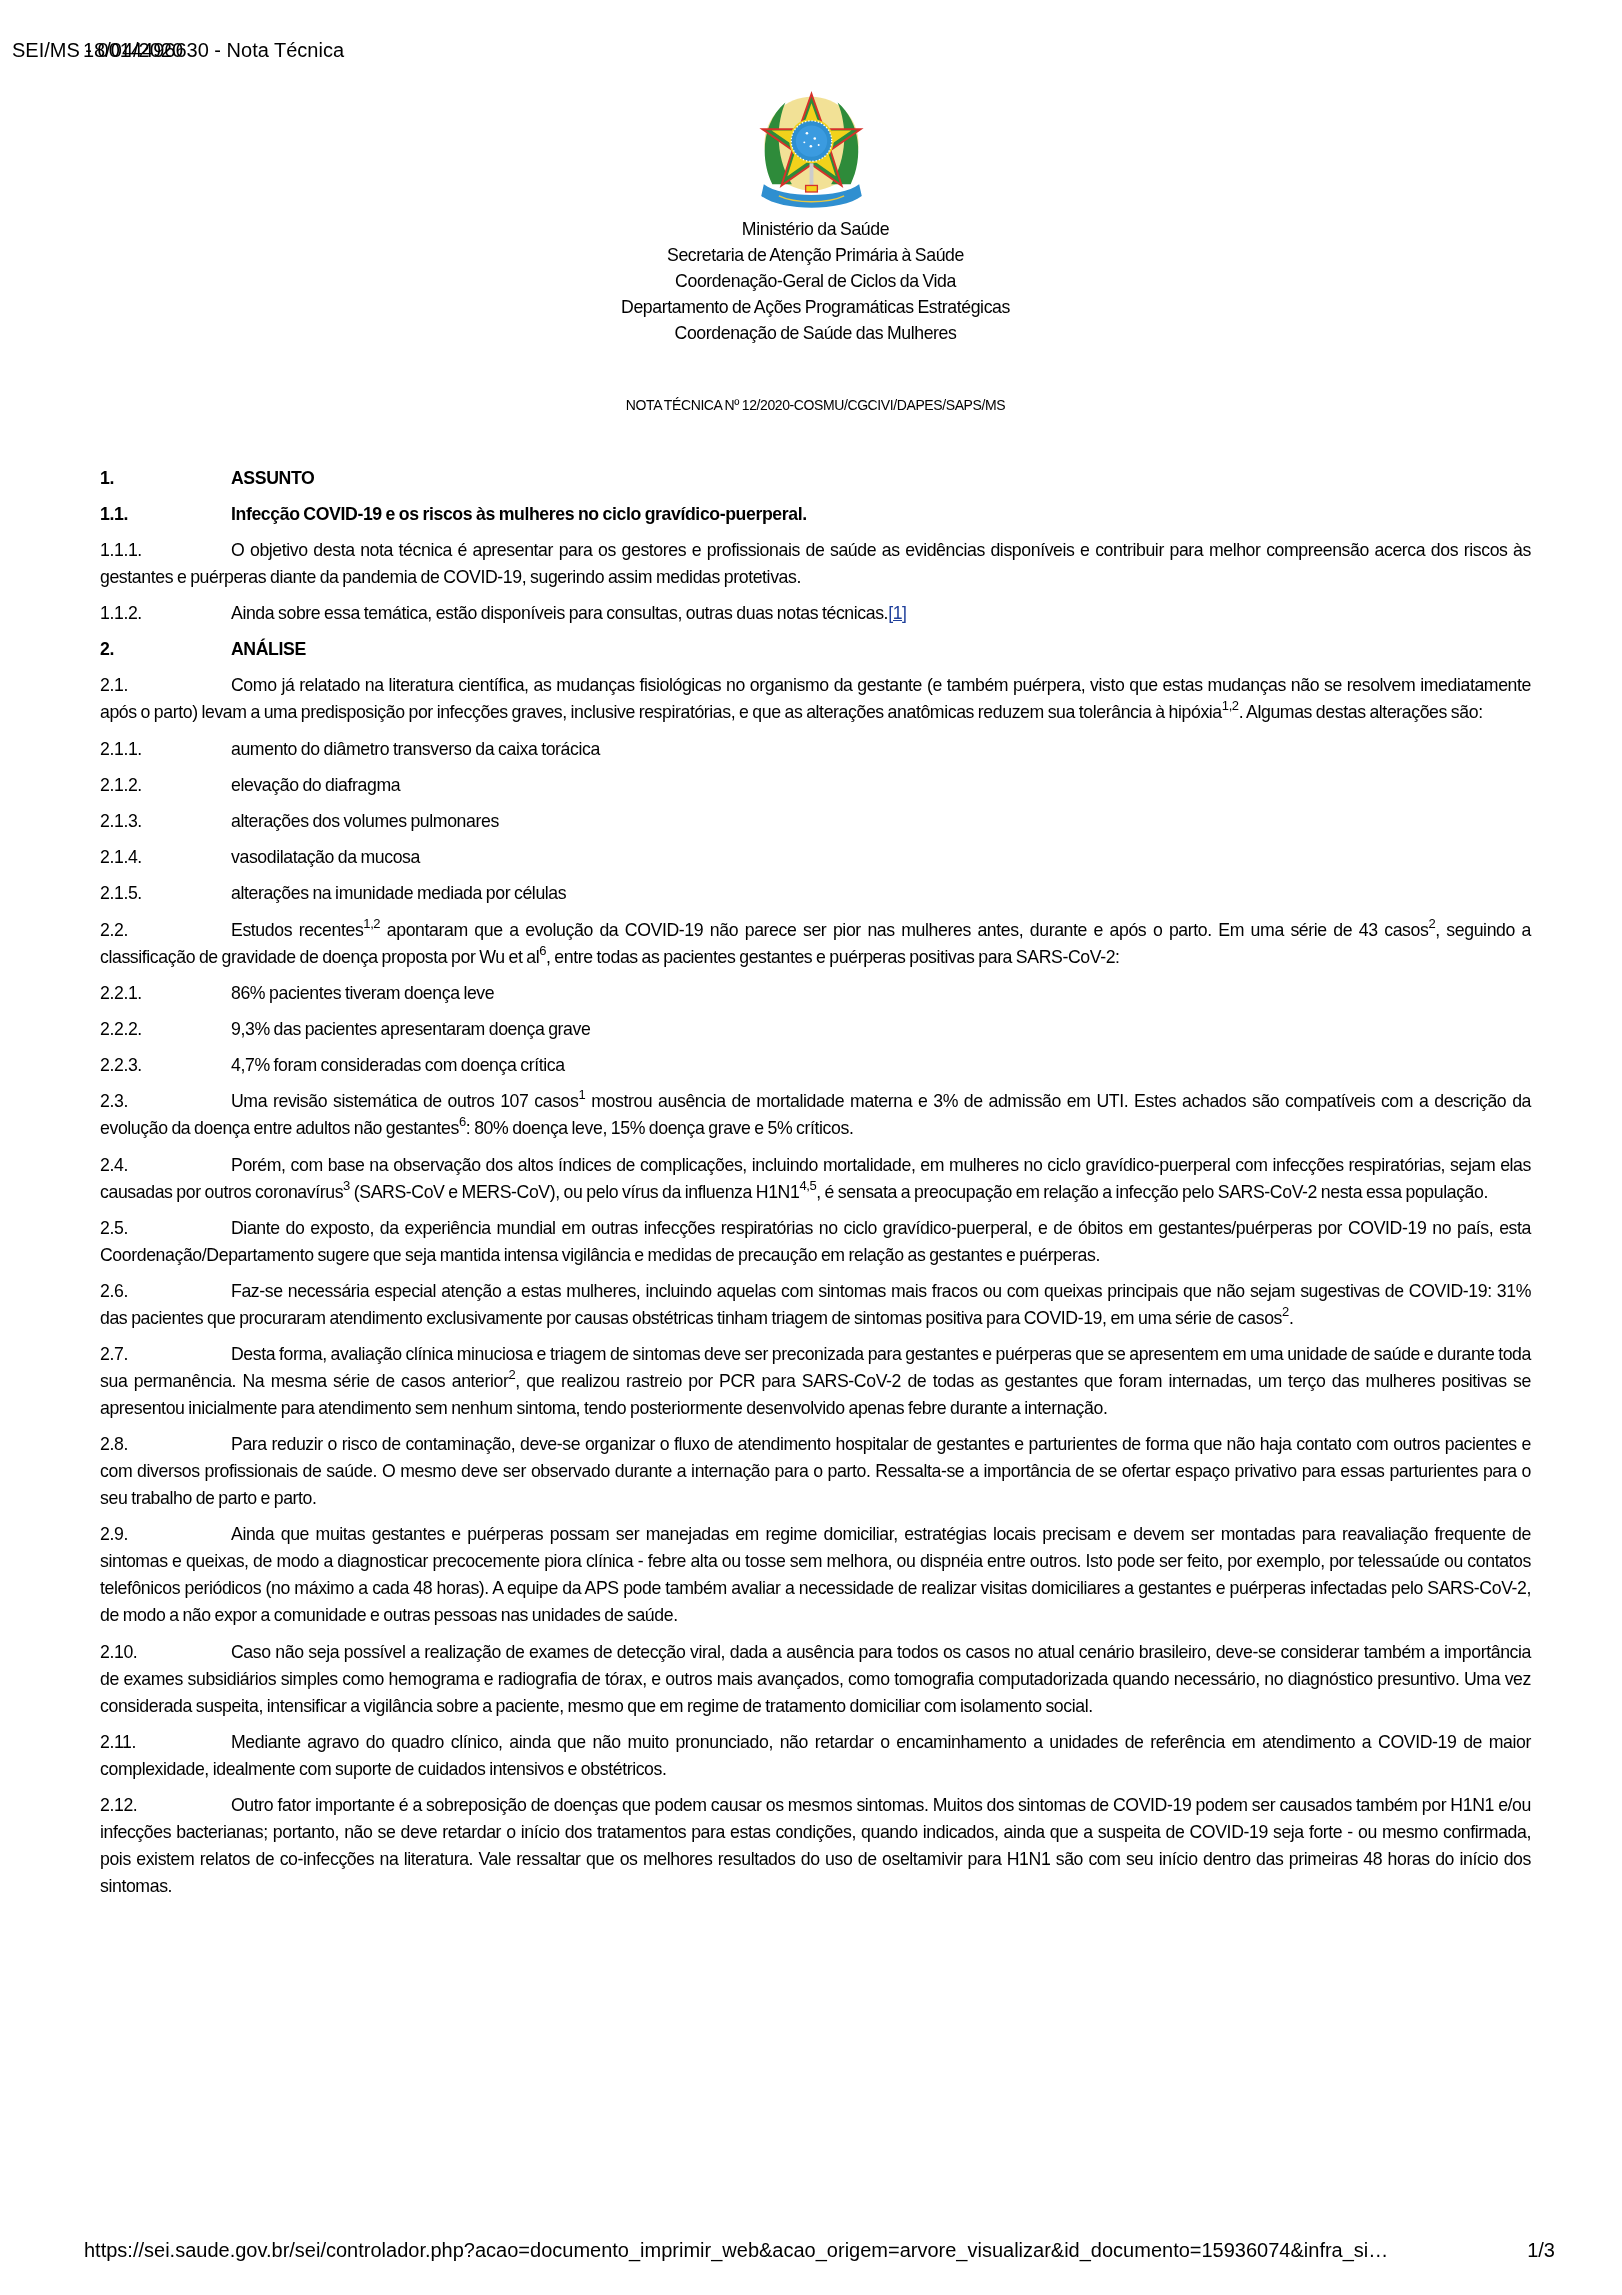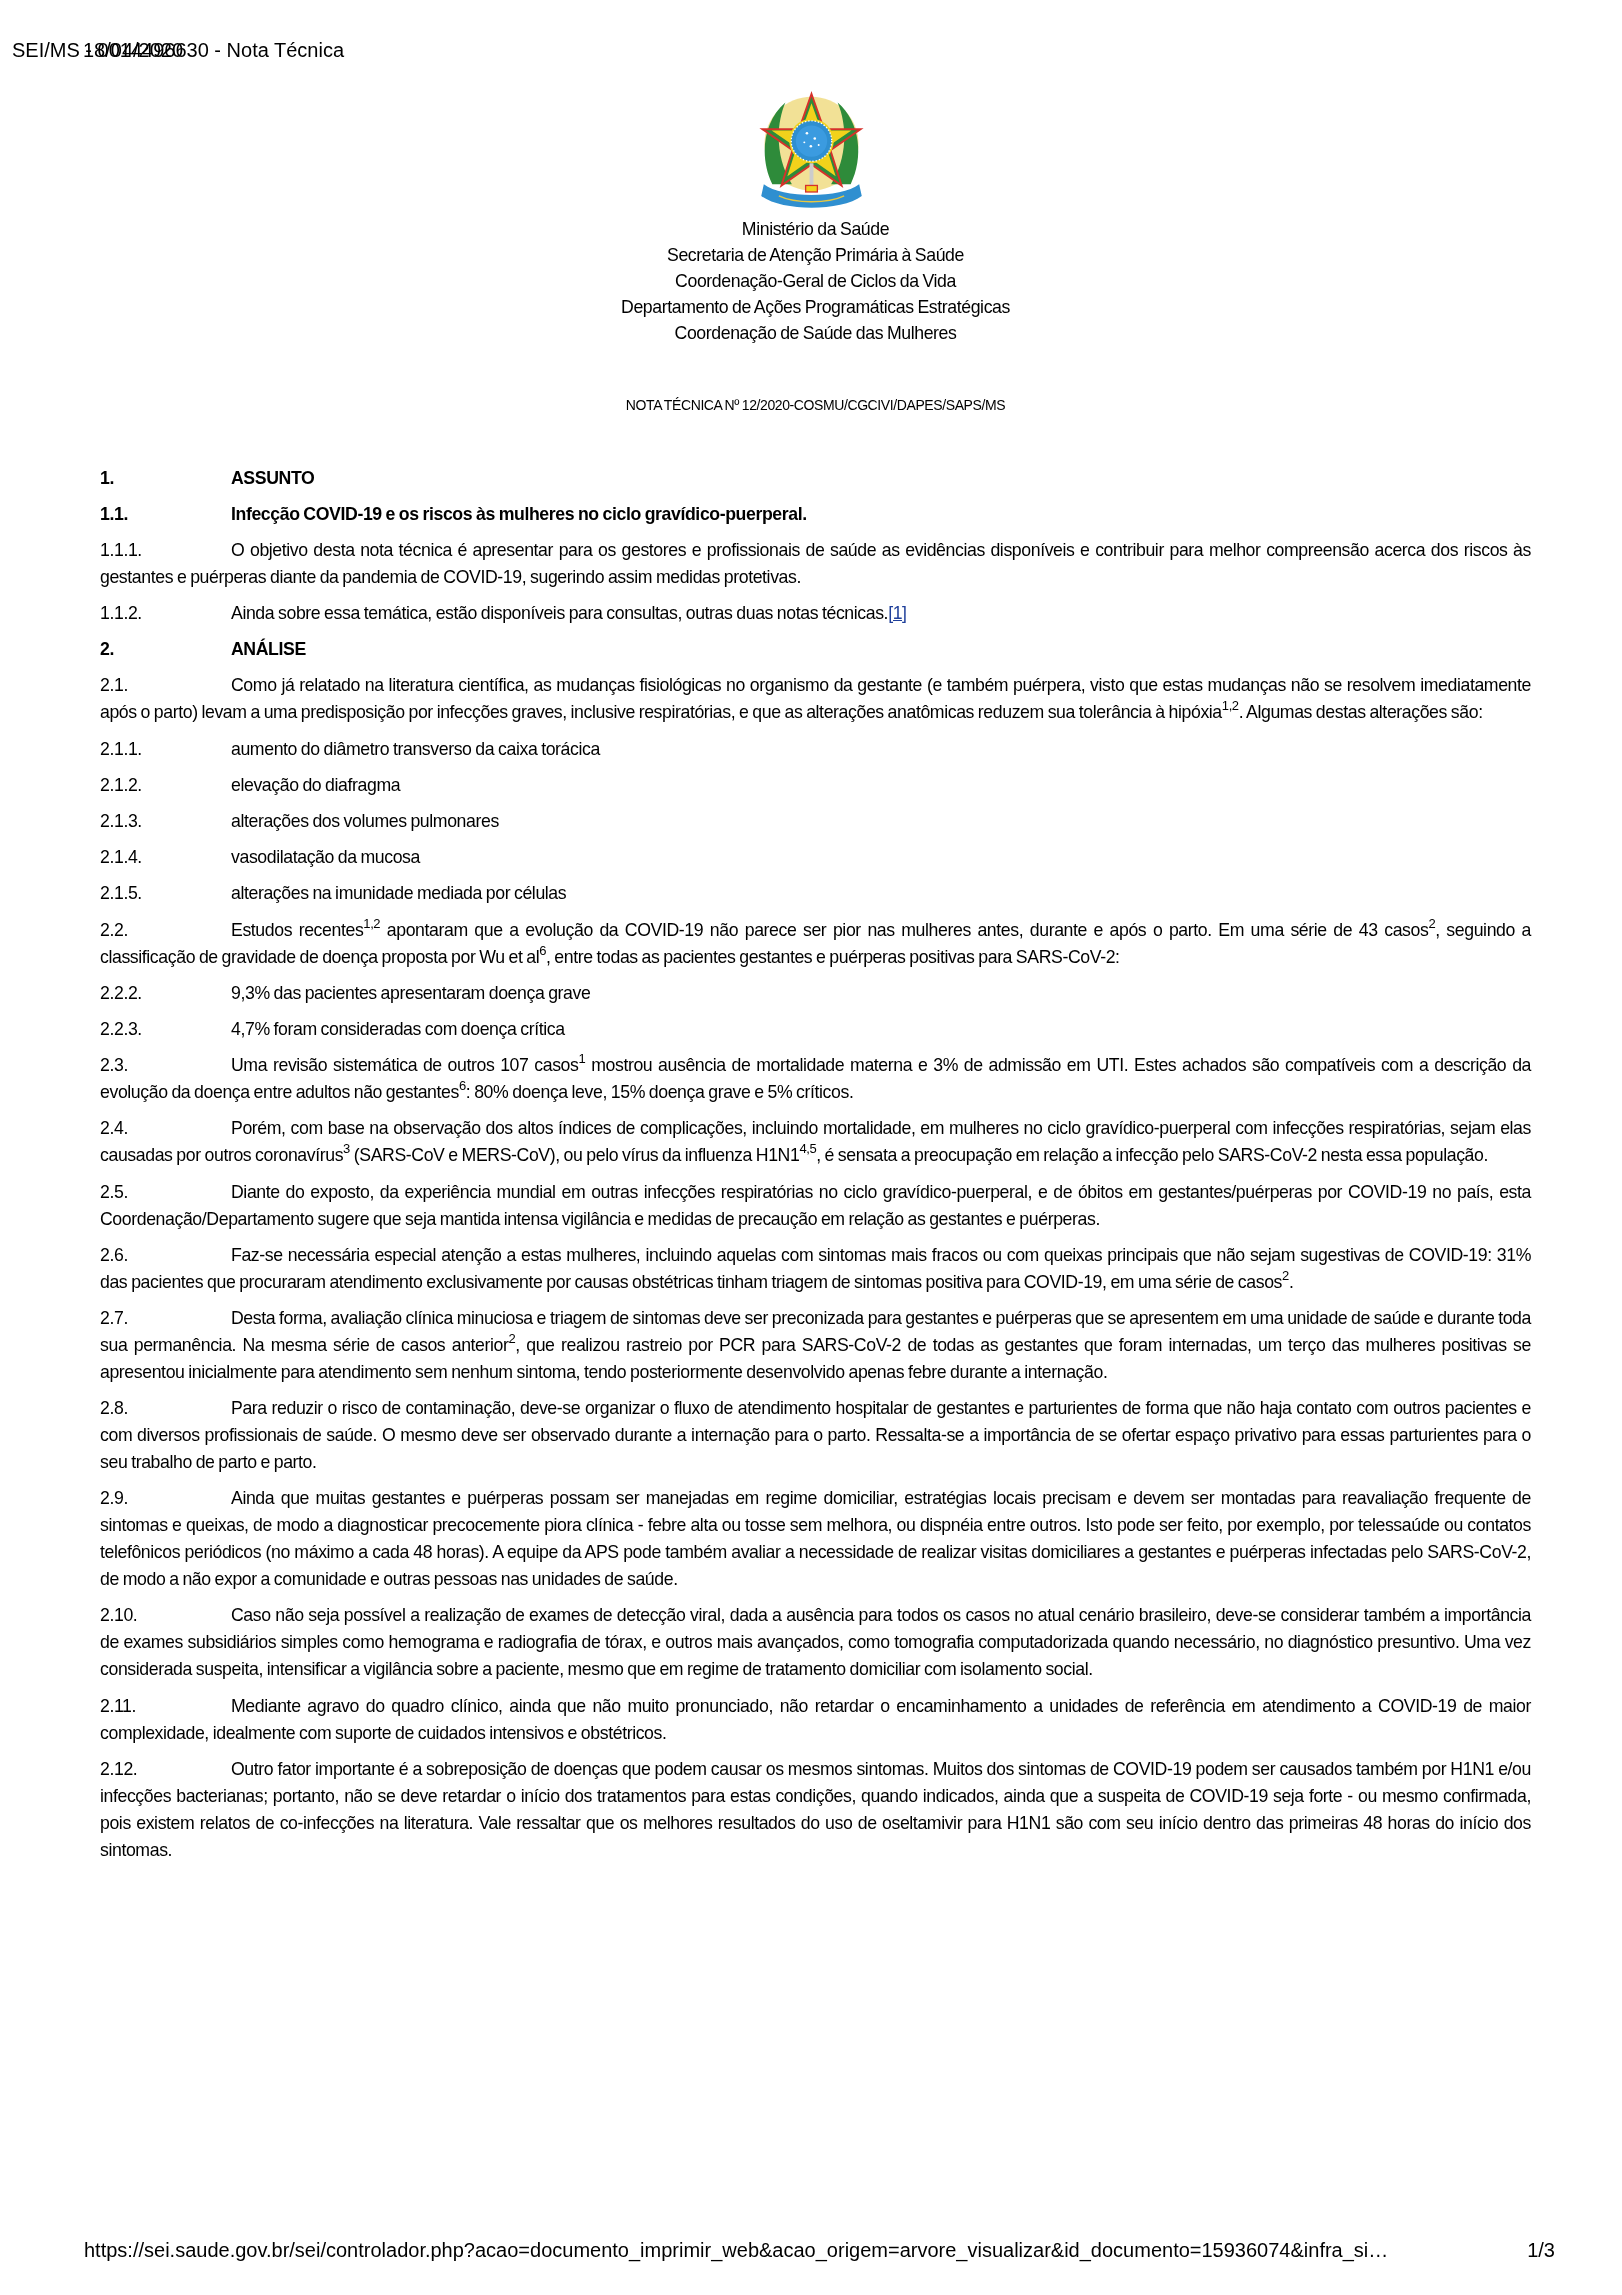--- a/index.html
+++ b/index.html
@@ -109,20 +109,21 @@
   <p class="p item"><span class="num">2.1.1.</span><span>aumento do diâmetro transverso da caixa torácica</span></p>
   <p class="p item"><span class="num">2.1.2.</span><span>elevação do diafragma</span></p>
   <p class="p item"><span class="num">2.1.3.</span><span>alterações dos volumes pulmonares</span></p>
   <p class="p item"><span class="num">2.1.4.</span><span>vasodilatação da mucosa</span></p>
   <p class="p item"><span class="num">2.1.5.</span><span>alterações na imunidade mediada por células</span></p>
 
   <p class="p">
     <span class="num">2.2.</span><span>Estudos recentes</span><sup>1,2</sup><span> apontaram que a evolução da COVID-19 não parece ser pior nas mulheres antes, durante e após o parto. Em uma série de 43 casos</span><sup>2</sup><span>, seguindo a classificação de gravidade de doença proposta por Wu et al</span><sup>6</sup><span>, entre todas as pacientes gestantes e puérperas positivas para SARS-CoV-2:</span>
   </p>
 
+  <p class="p item"><span class="num">2.2.1.</span><span>86% pacientes tiveram doença leve</span></p>
   <p class="p item"><span class="num">2.2.2.</span><span>9,3% das pacientes apresentaram doença grave</span></p>
   <p class="p item"><span class="num">2.2.3.</span><span>4,7% foram consideradas com doença crítica</span></p>
 
   <p class="p">
     <span class="num">2.3.</span><span>Uma revisão sistemática de outros 107 casos</span><sup>1</sup><span> mostrou ausência de mortalidade materna e 3% de admissão em UTI. Estes achados são compatíveis com a descrição da evolução da doença entre adultos não gestantes</span><sup>6</sup><span>: 80% doença leve, 15% doença grave e 5% críticos.</span>
   </p>
 
   <p class="p">
     <span class="num">2.4.</span><span>Porém, com base na observação dos altos índices de complicações, incluindo mortalidade, em mulheres no ciclo gravídico-puerperal com infecções respiratórias, sejam elas causadas por outros coronavírus</span><sup>3</sup><span> (SARS-CoV e MERS-CoV), ou pelo vírus da influenza H1N1</span><sup>4,5</sup><span>, é sensata a preocupação em relação a infecção pelo SARS-CoV-2 nesta essa população.</span>
   </p>

